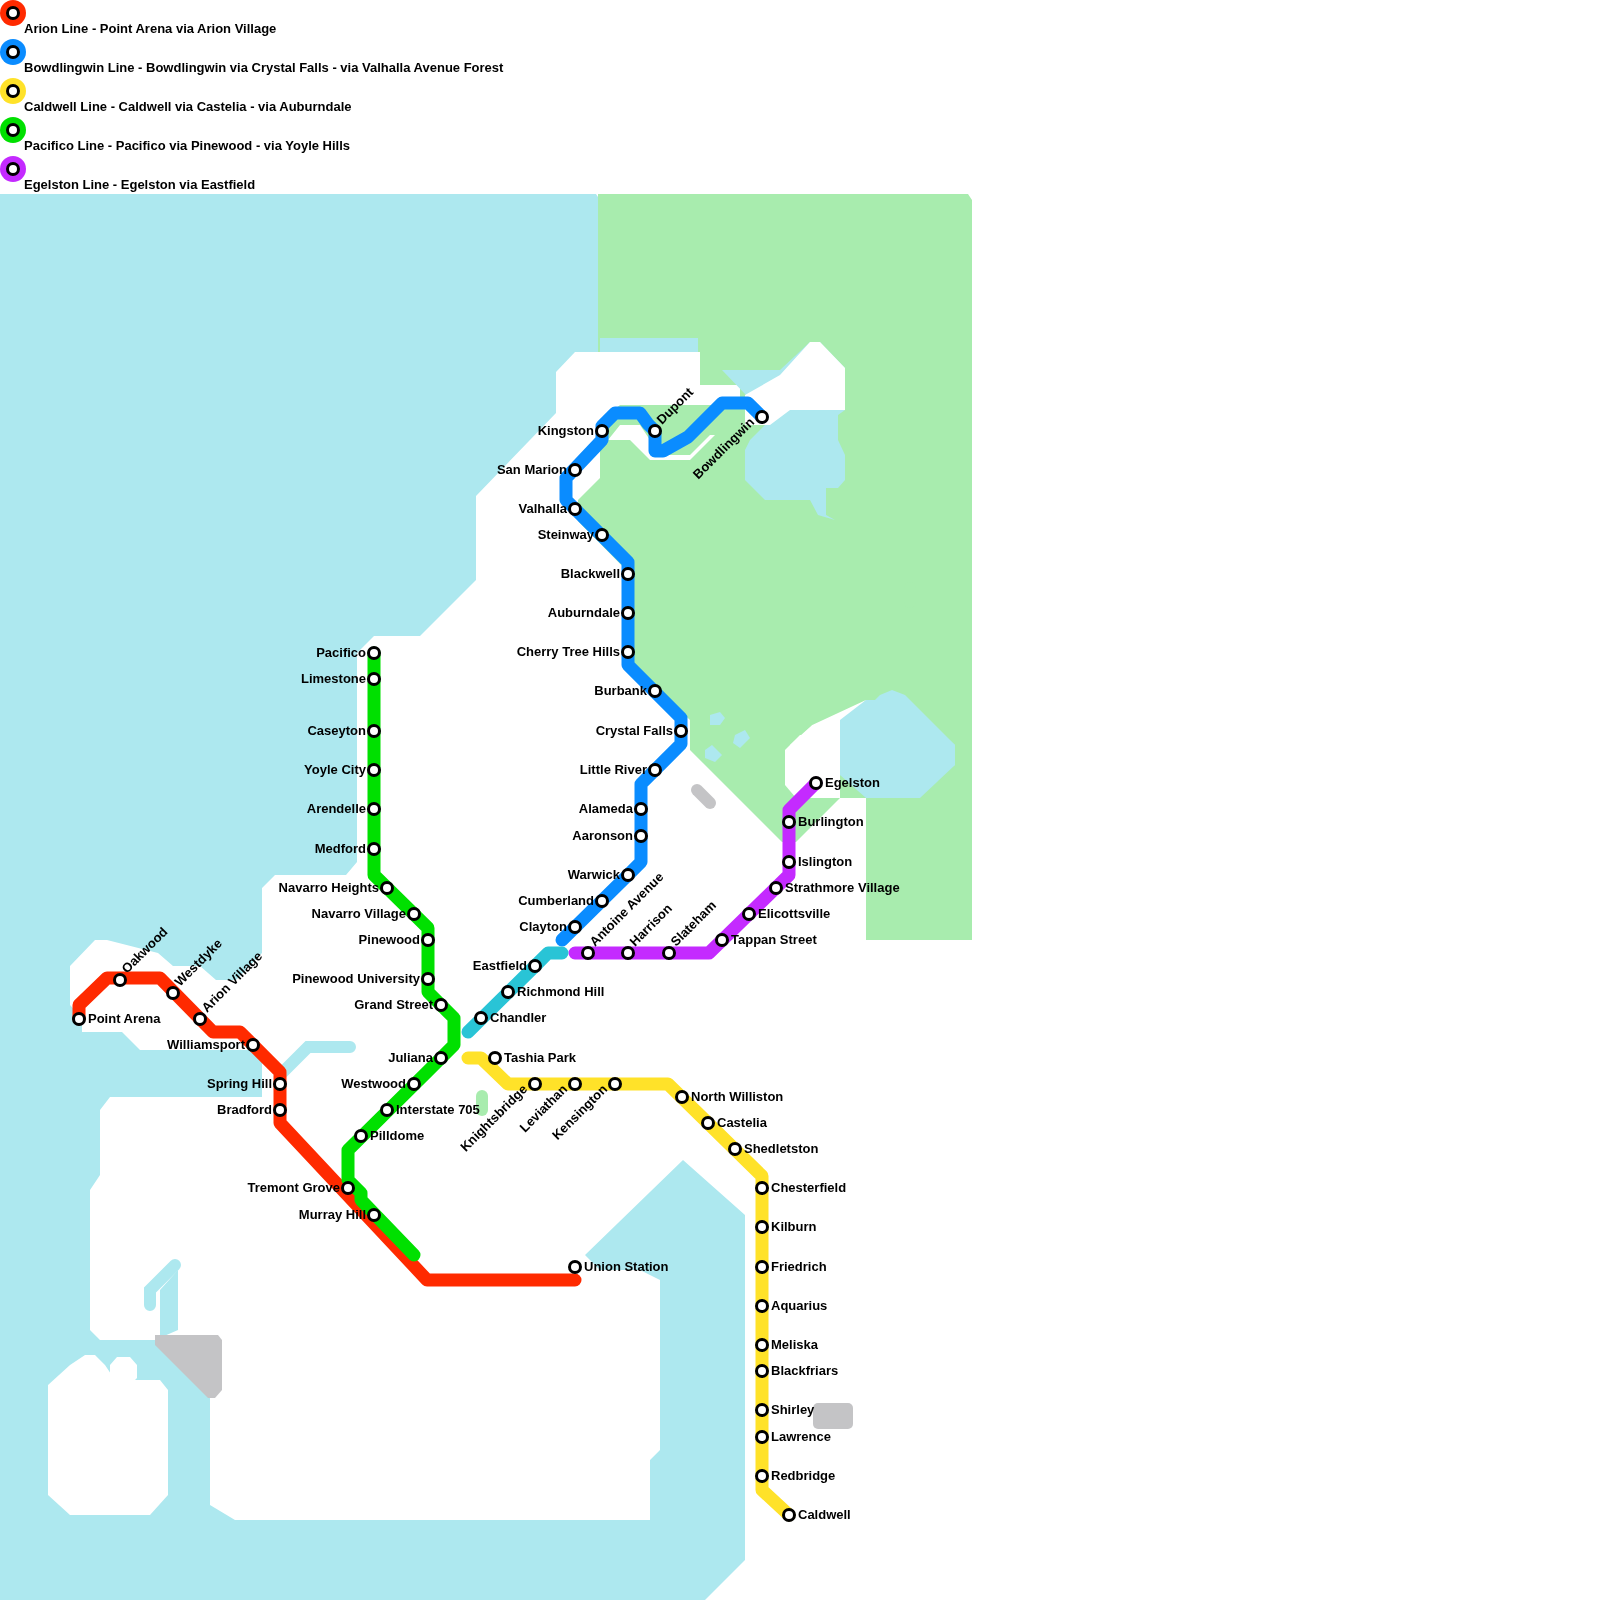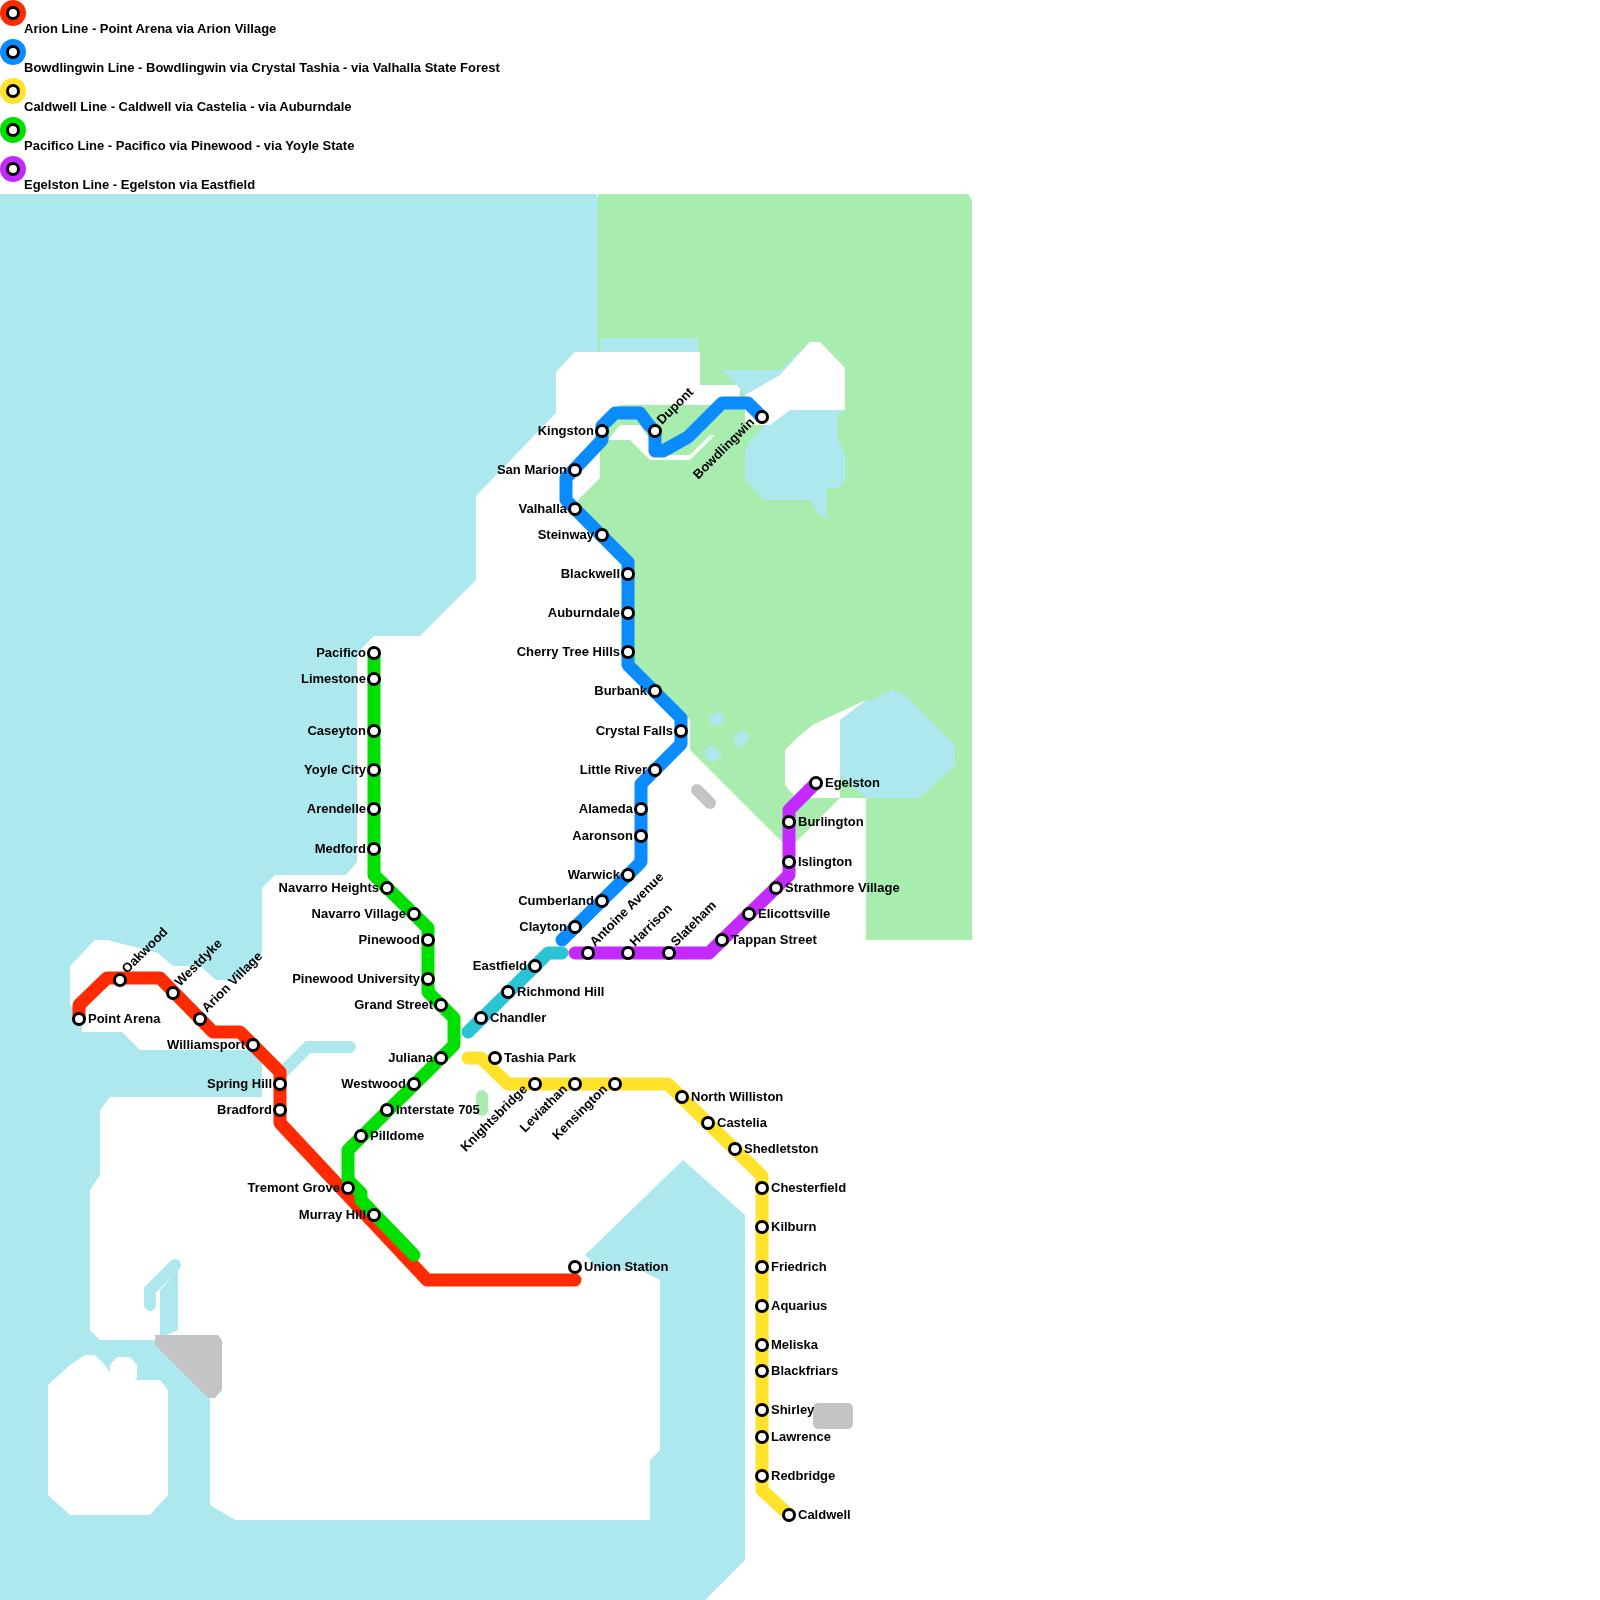--- a/index.html
+++ b/index.html
@@ -344,27 +344,27 @@
     </g>
 </svg>
 
 <div class="legend">
   <div class="legend-item" style="top:0px">
     <span class="legend-dot" style="background: rgb(255, 42, 0);"></span>
     <span class="legend-label">Arion Line - Point Arena via Arion Village</span>
   </div>
   <div class="legend-item" style="top:39px">
     <span class="legend-dot" style="background: rgb(10, 140, 255);"></span>
-    <span class="legend-label">Bowdlingwin Line - Bowdlingwin via Crystal Tashia - via Valhalla State Forest</span>
+    <span class="legend-label">Bowdlingwin Line - Bowdlingwin via Crystal Falls - via Valhalla Avenue Forest</span>
   </div>
   <div class="legend-item" style="top:78px">
     <span class="legend-dot" style="background: rgb(255, 226, 41);"></span>
     <span class="legend-label">Caldwell Line - Caldwell via Castelia - via Auburndale</span>
   </div>
   <div class="legend-item" style="top:117px">
     <span class="legend-dot" style="background: rgb(0, 224, 0);"></span>
-    <span class="legend-label">Pacifico Line - Pacifico via Pinewood - via Yoyle State</span>
+    <span class="legend-label">Pacifico Line - Pacifico via Pinewood - via Yoyle Hills</span>
   </div>
   <div class="legend-item" style="top:156px">
     <span class="legend-dot" style="background: rgb(196, 42, 255);"></span>
     <span class="legend-label">Egelston Line - Egelston via Eastfield</span>
   </div>
 </div>
 
 </body></html>

